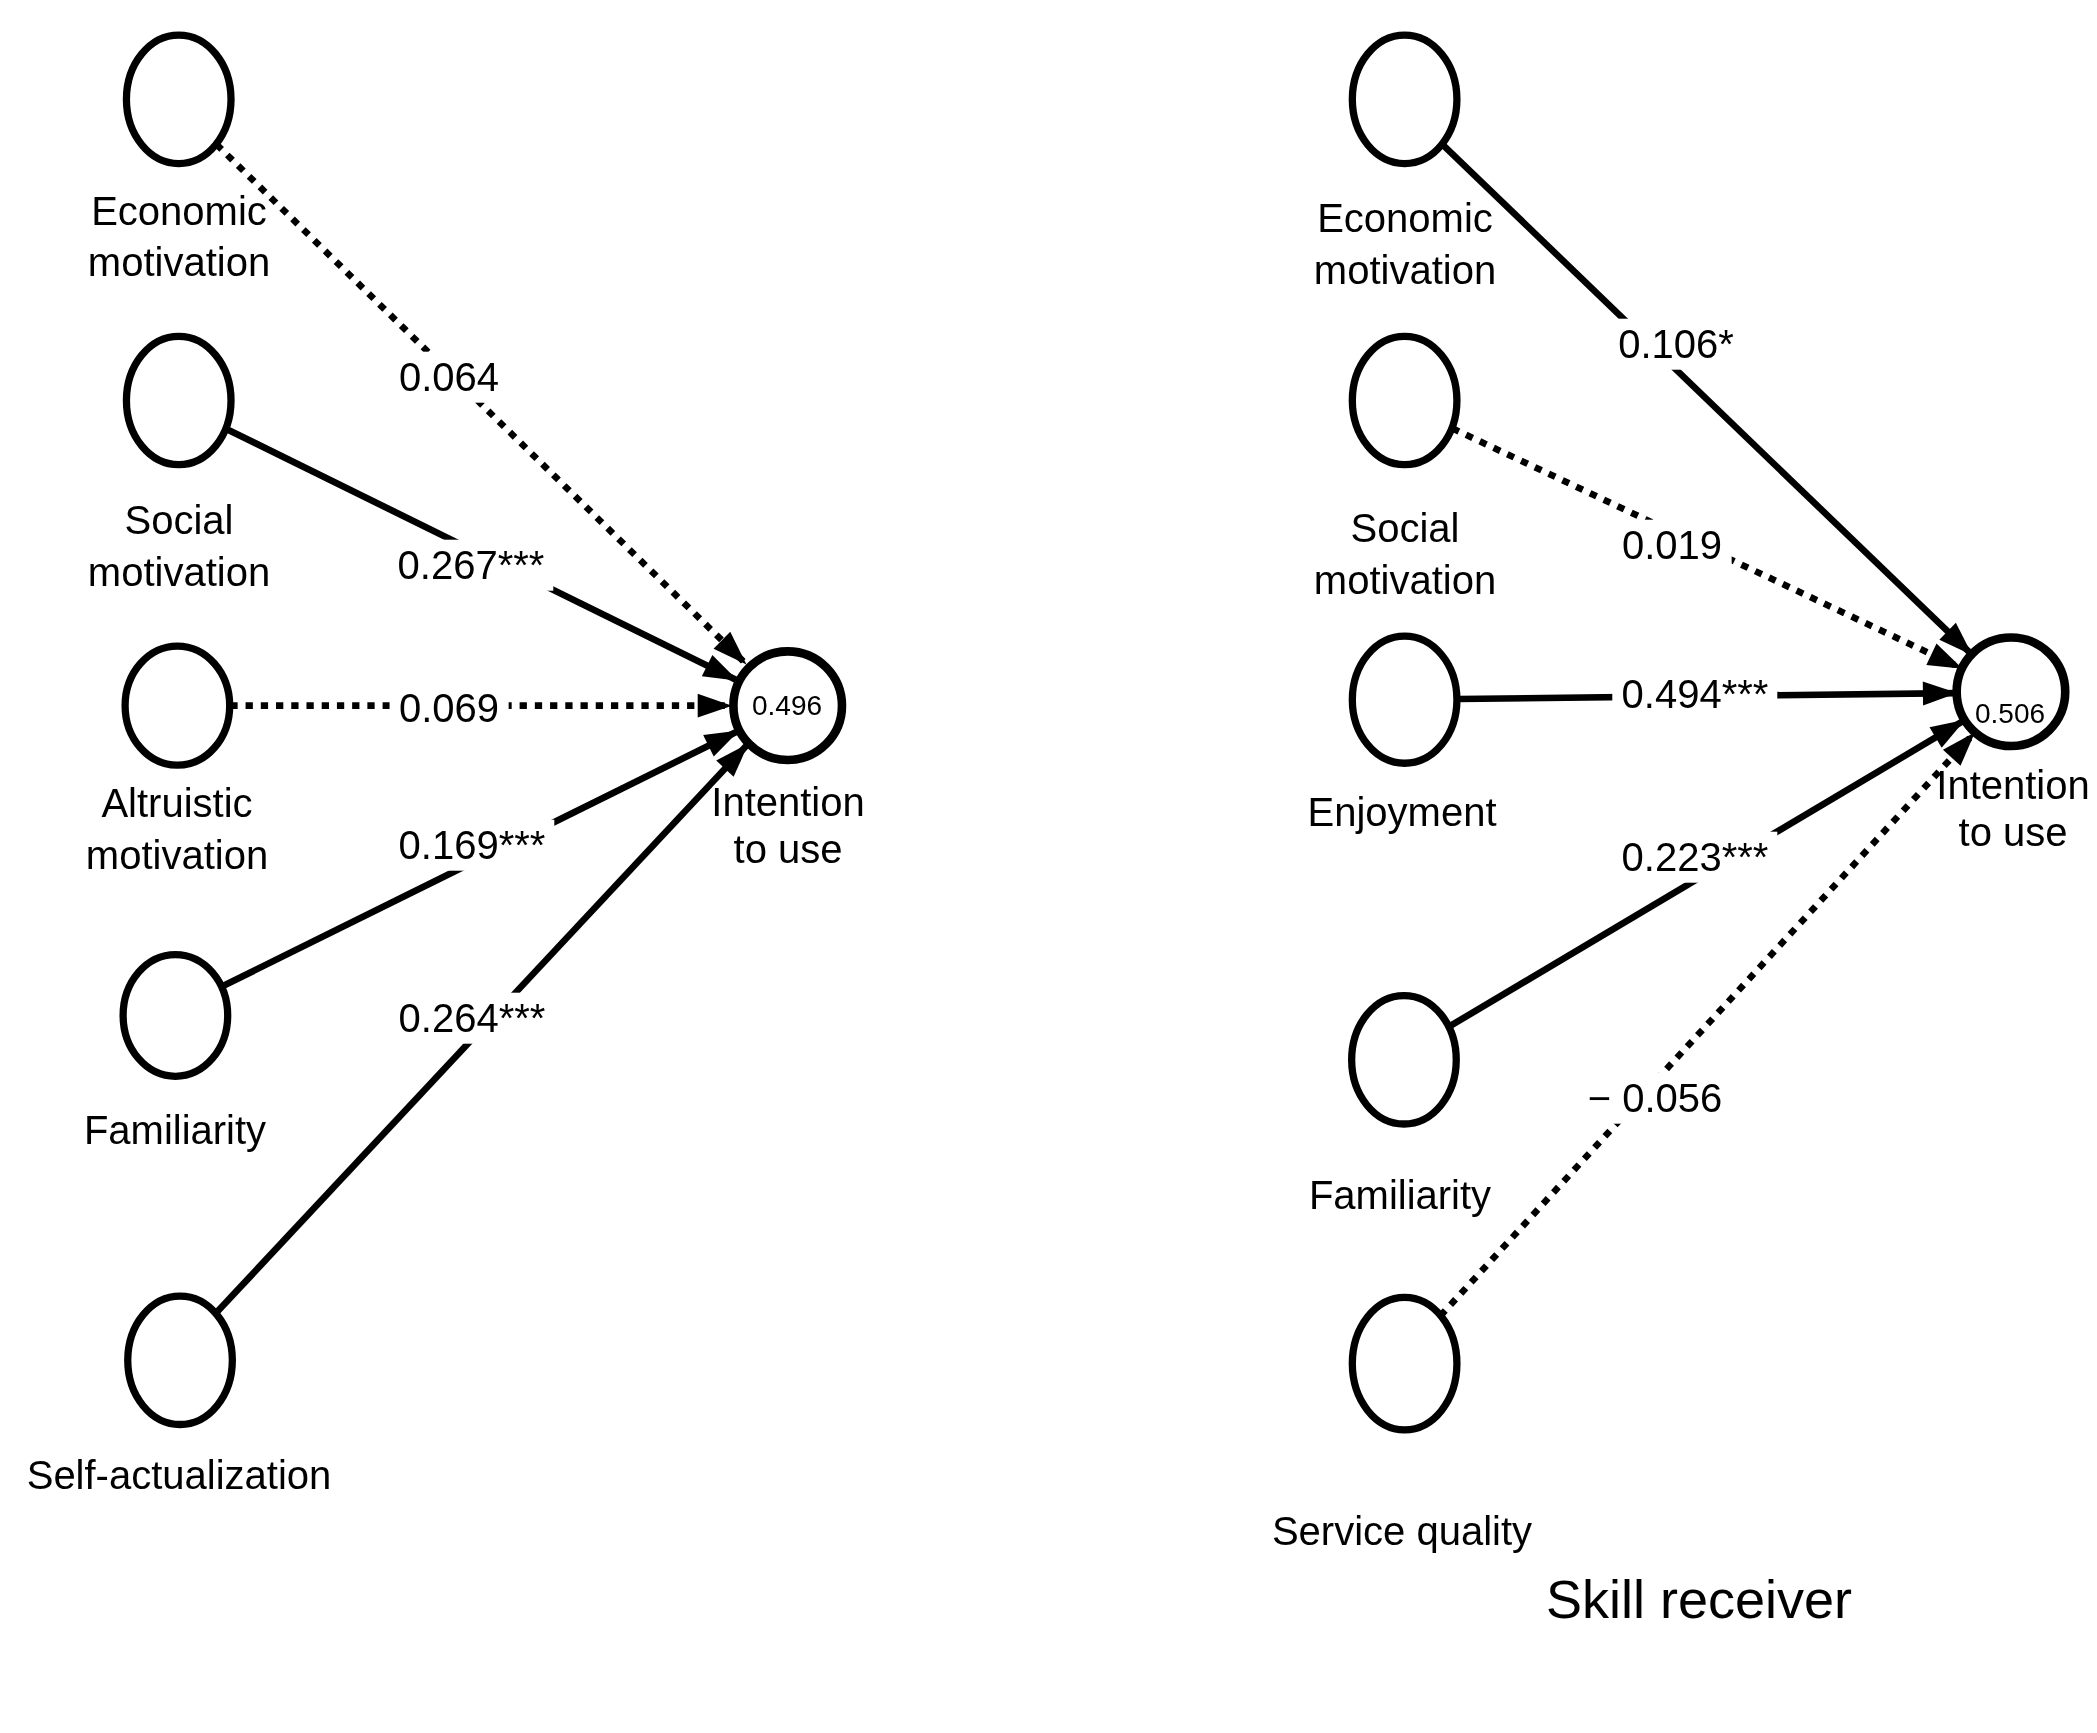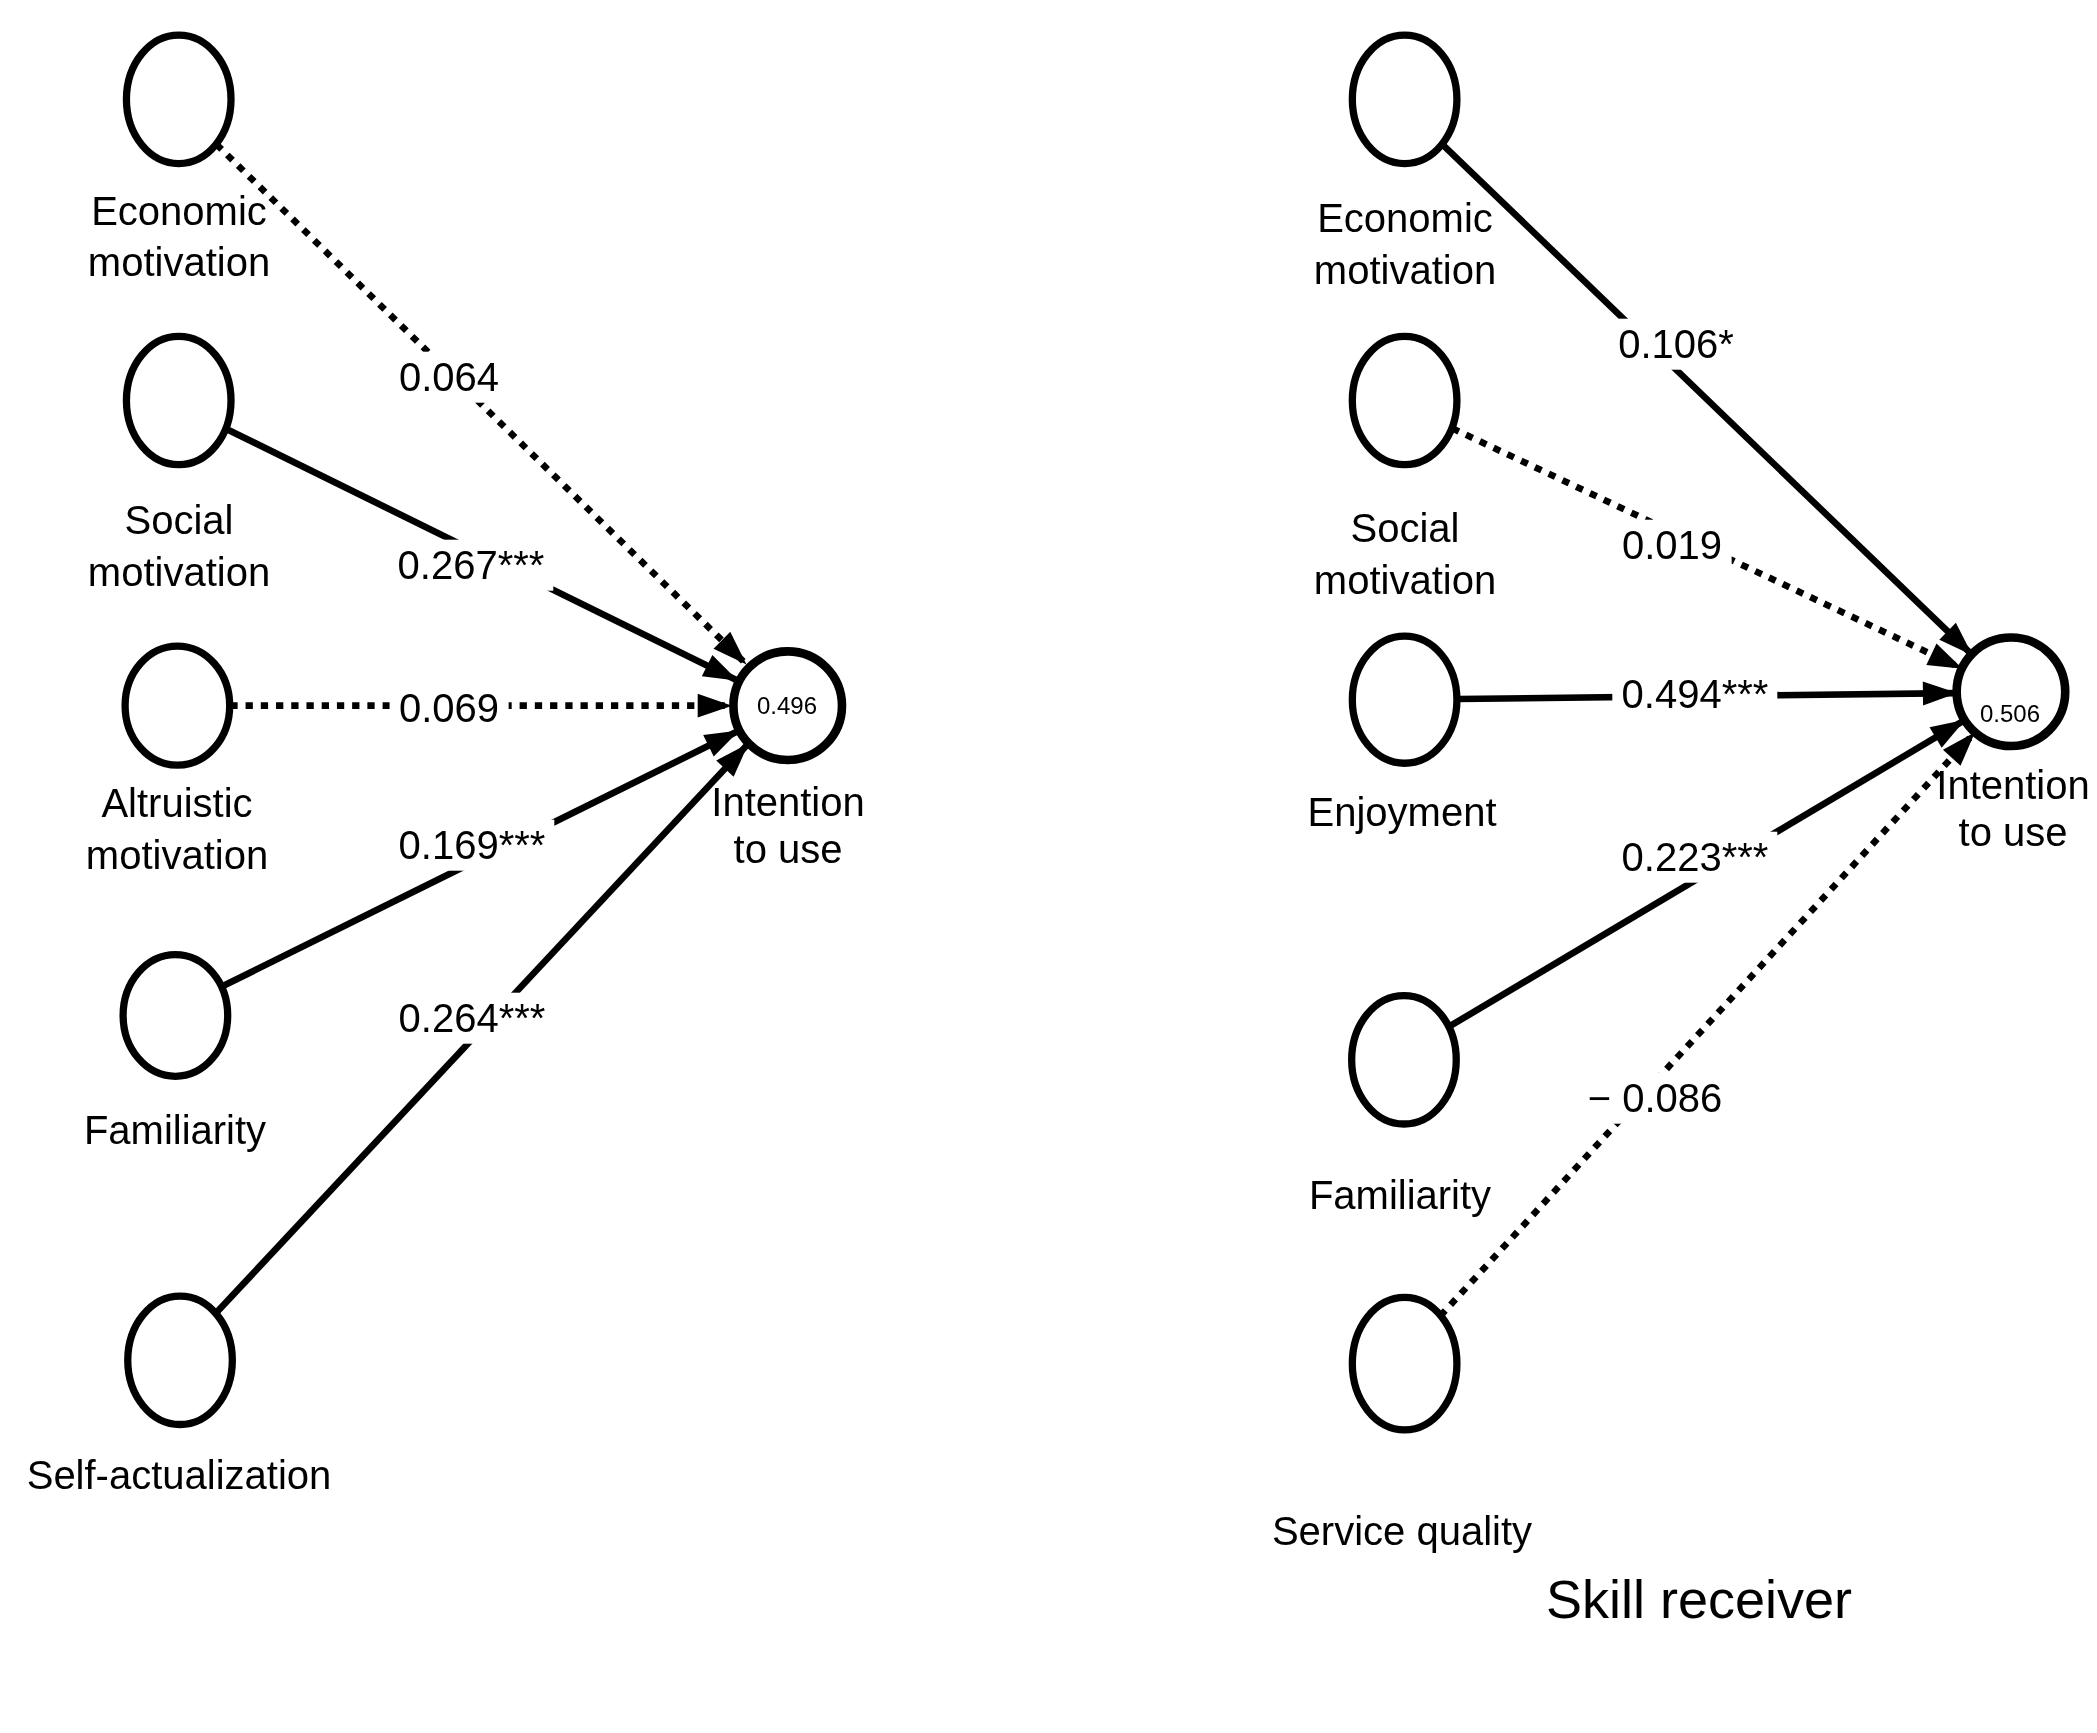--- a/index.html
+++ b/index.html
@@ -19,21 +19,21 @@
     transform: translate(-50%, -50%);
     font-size: 40px;
     line-height: 1;
     white-space: nowrap;
     color: #000;
   }
   .coef {
     background: #ffffff;
     padding: 5.3px 9.3px;
   }
-  .nodeval { font-size: 24px; }
+  .nodeval { font-size: 28px; }
   .title { font-size: 54px; }
 
   .node-line    { fill: none; stroke: #000; stroke-width: 11; }
   .outcome-line { fill: none; stroke: #000; stroke-width: 13; }
   .path-solid   { fill: none; stroke: #000; stroke-width: 10; marker-end: url(#arrowhead); }
   .path-dashed  { fill: none; stroke: #000; stroke-width: 10; stroke-dasharray: 11 12; marker-end: url(#arrowhead); }
 </style>
 </head>
 <body>
 
@@ -106,21 +106,21 @@
   <div class="lbl" style="left:1402px; top:812px;">Enjoyment</div>
 
   <div class="lbl" style="left:1400px; top:1195px;">Familiarity</div>
 
   <div class="lbl" style="left:1402px; top:1531px;text-align:right;">Service quality</div>
 
   <div class="lbl coef" style="left:1676px; top:344px;">0.106*</div>
   <div class="lbl coef" style="left:1672px; top:545px;">0.019</div>
   <div class="lbl coef" style="left:1695px; top:694px;">0.494***</div>
   <div class="lbl coef" style="left:1695px; top:857px;text-align:center;">0.223***</div>
-  <div class="lbl coef" style="left:1655px; top:1098px;">− 0.086</div>
+  <div class="lbl coef" style="left:1655px; top:1098px;">− 0.056</div>
 
   <div class="lbl nodeval" style="left:2010px; top:694px;margin-top:20px;">0.506</div>
   <div class="lbl" style="left:2013px; top:785px;">Intention</div>
   <div class="lbl" style="left:2013px; top:832px;">to use</div>
 
   <div class="lbl title" style="left:1699px; top:1599px;">Skill receiver</div>
 
 </div>
 
 

